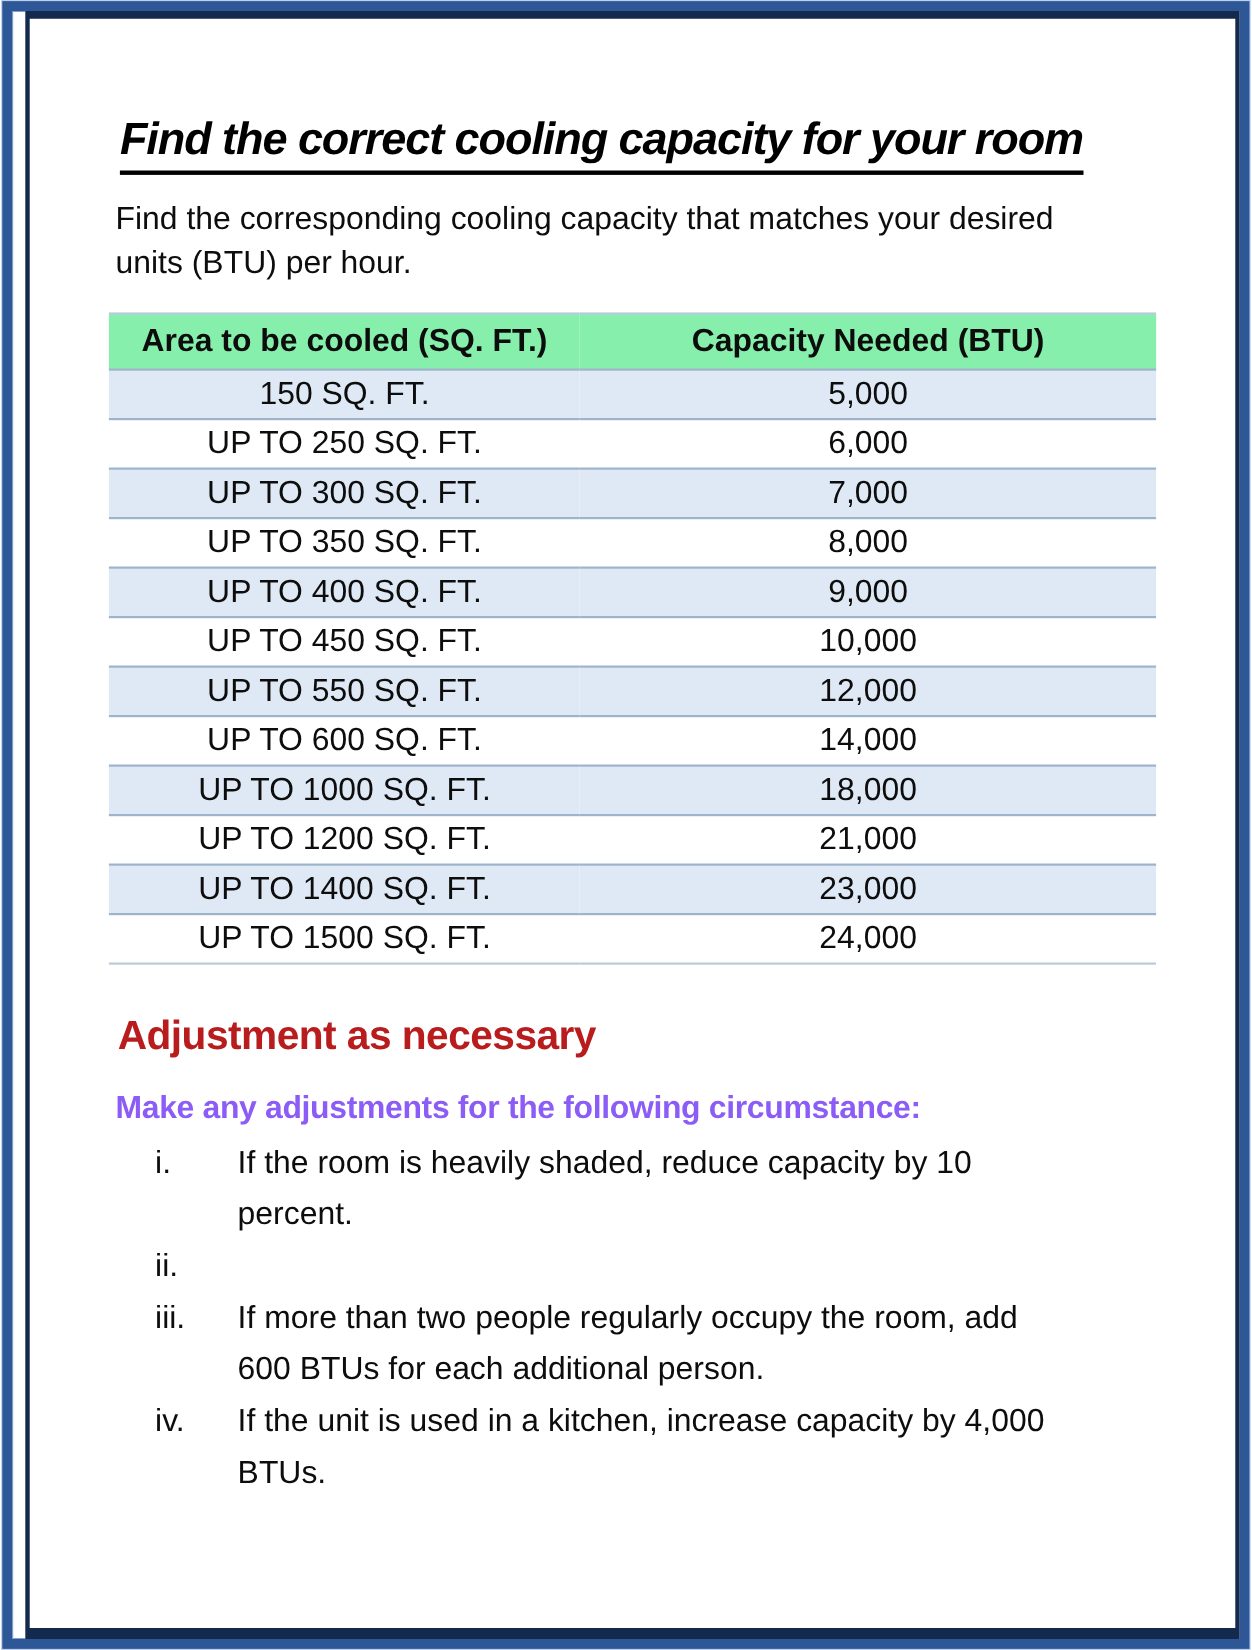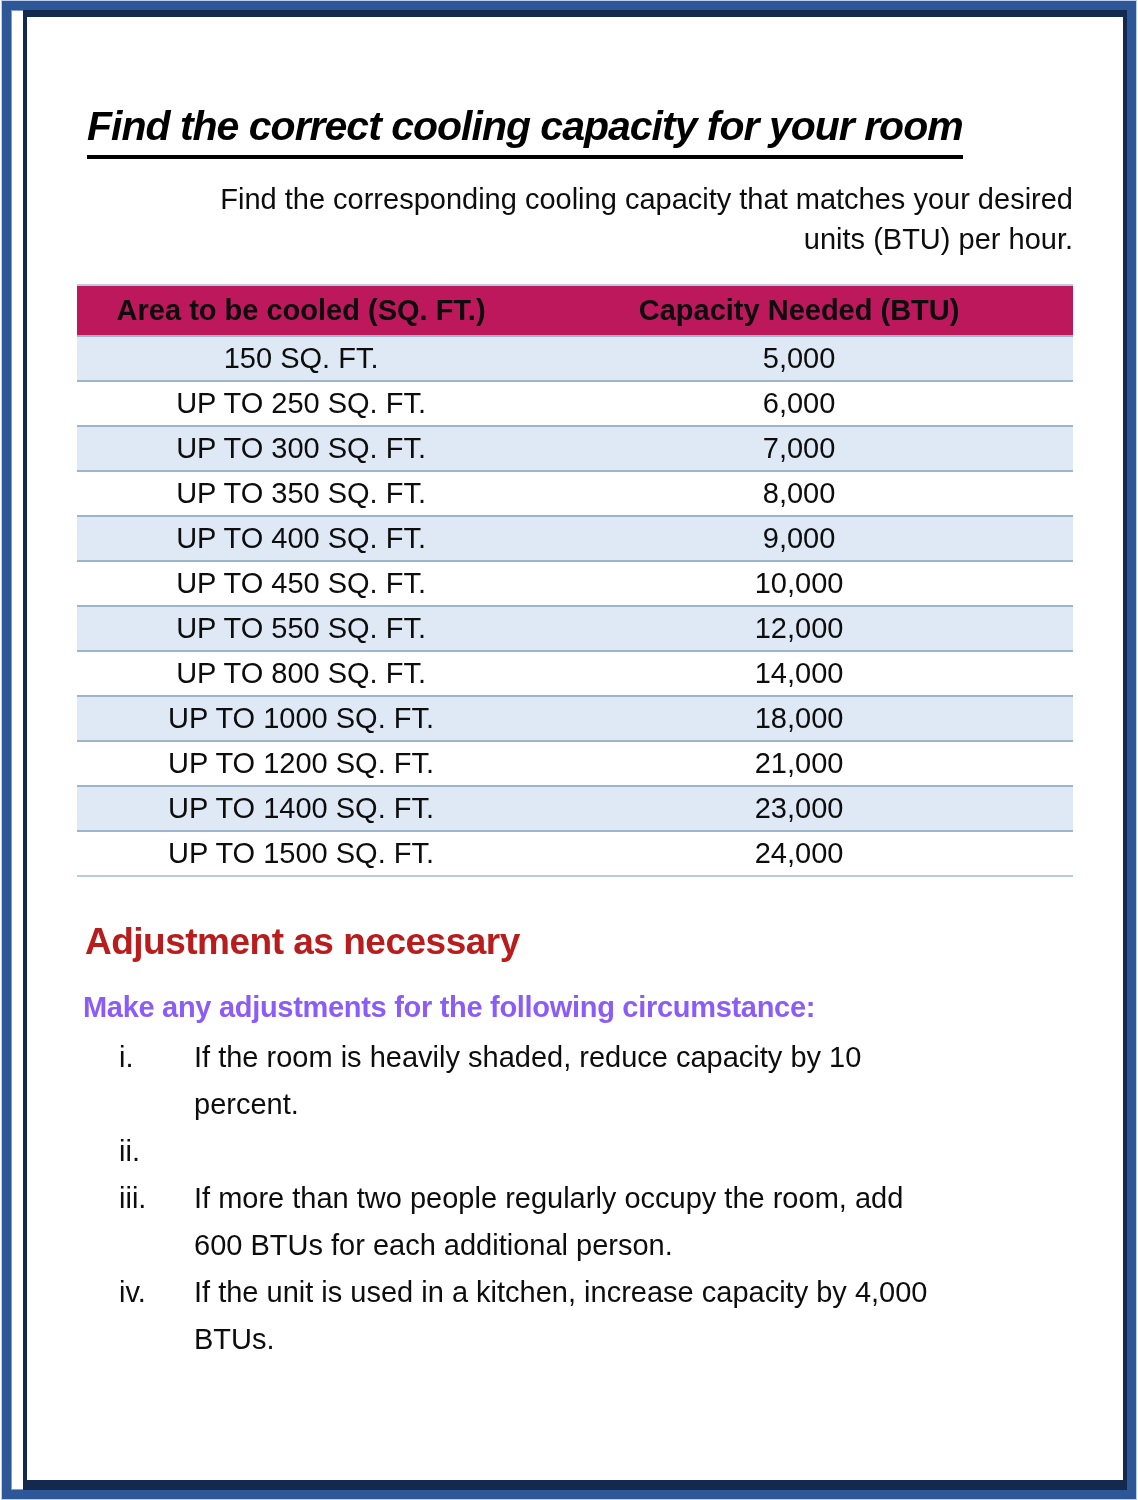--- a/index.html
+++ b/index.html
@@ -16,51 +16,51 @@
     background:#ffffff;
   }
   .navy-frame {
     position:absolute; top:0; right:0; bottom:0; left:12px;
     border:solid #13294e;
     border-width:7px 4px 10px 4px;
     background:#ffffff;
   }
   .content {
     position:absolute; inset:0;
-    padding:0 50px;
+    padding:0 72px;
     overflow:hidden;
   }
   .doc-title {
     margin:86px 0 0 10px;
     font-size:41px; font-weight:bold; font-style:italic;
     letter-spacing:-1px;
     color:#000;
   }
   .doc-title span {
     display:inline-block;
     border-bottom:4px solid #000;
     padding-bottom:5px;
   }
   .intro { margin:20px 0 0 6px; font-size:29px; line-height:40px; }
-  .intro div { white-space:nowrap;text-align:right; }
+  .intro div { white-space:nowrap; }
 
   table.capacity {
     margin-top:25px;
     width:100%;
     border-collapse:collapse;
     table-layout:fixed;
   }
   table.capacity col.c1 { width:45%; }
   table.capacity col.c2 { width:55%; }
   table.capacity th {
     font-size:29px; font-weight:bold; text-align:center;
     height:49px; vertical-align:middle;
     border-top:2px solid #b9cbdc;
     border-bottom:2px solid #9db4ca;
-    background:#be185d; padding:0;
+    background:#86efac; padding:0;
   }
   table.capacity td {
     font-size:29px; text-align:center;
     height:43px; vertical-align:middle;
     border-bottom:2px solid #9db4ca;
     padding:0;
   }
   table.capacity tbody tr:nth-child(odd)  { background:#dfe9f5; }
   table.capacity tbody tr:nth-child(even) { background:#ffffff; }
   table.capacity tbody tr:last-child td   { border-bottom:2px solid #b9cbdc; }
@@ -135,21 +135,21 @@
             </tr>
           <tr>
               <td>UP TO 450 SQ. FT.</td>
               <td>10,000</td>
             </tr>
           <tr>
               <td>UP TO 550 SQ. FT.</td>
               <td>12,000</td>
             </tr>
           <tr>
-              <td>UP TO 800 SQ. FT.</td>
+              <td>UP TO 600 SQ. FT.</td>
               <td>14,000</td>
             </tr>
           <tr>
               <td>UP TO 1000 SQ. FT.</td>
               <td>18,000</td>
             </tr>
           <tr>
               <td>UP TO 1200 SQ. FT.</td>
               <td>21,000</td>
             </tr>

